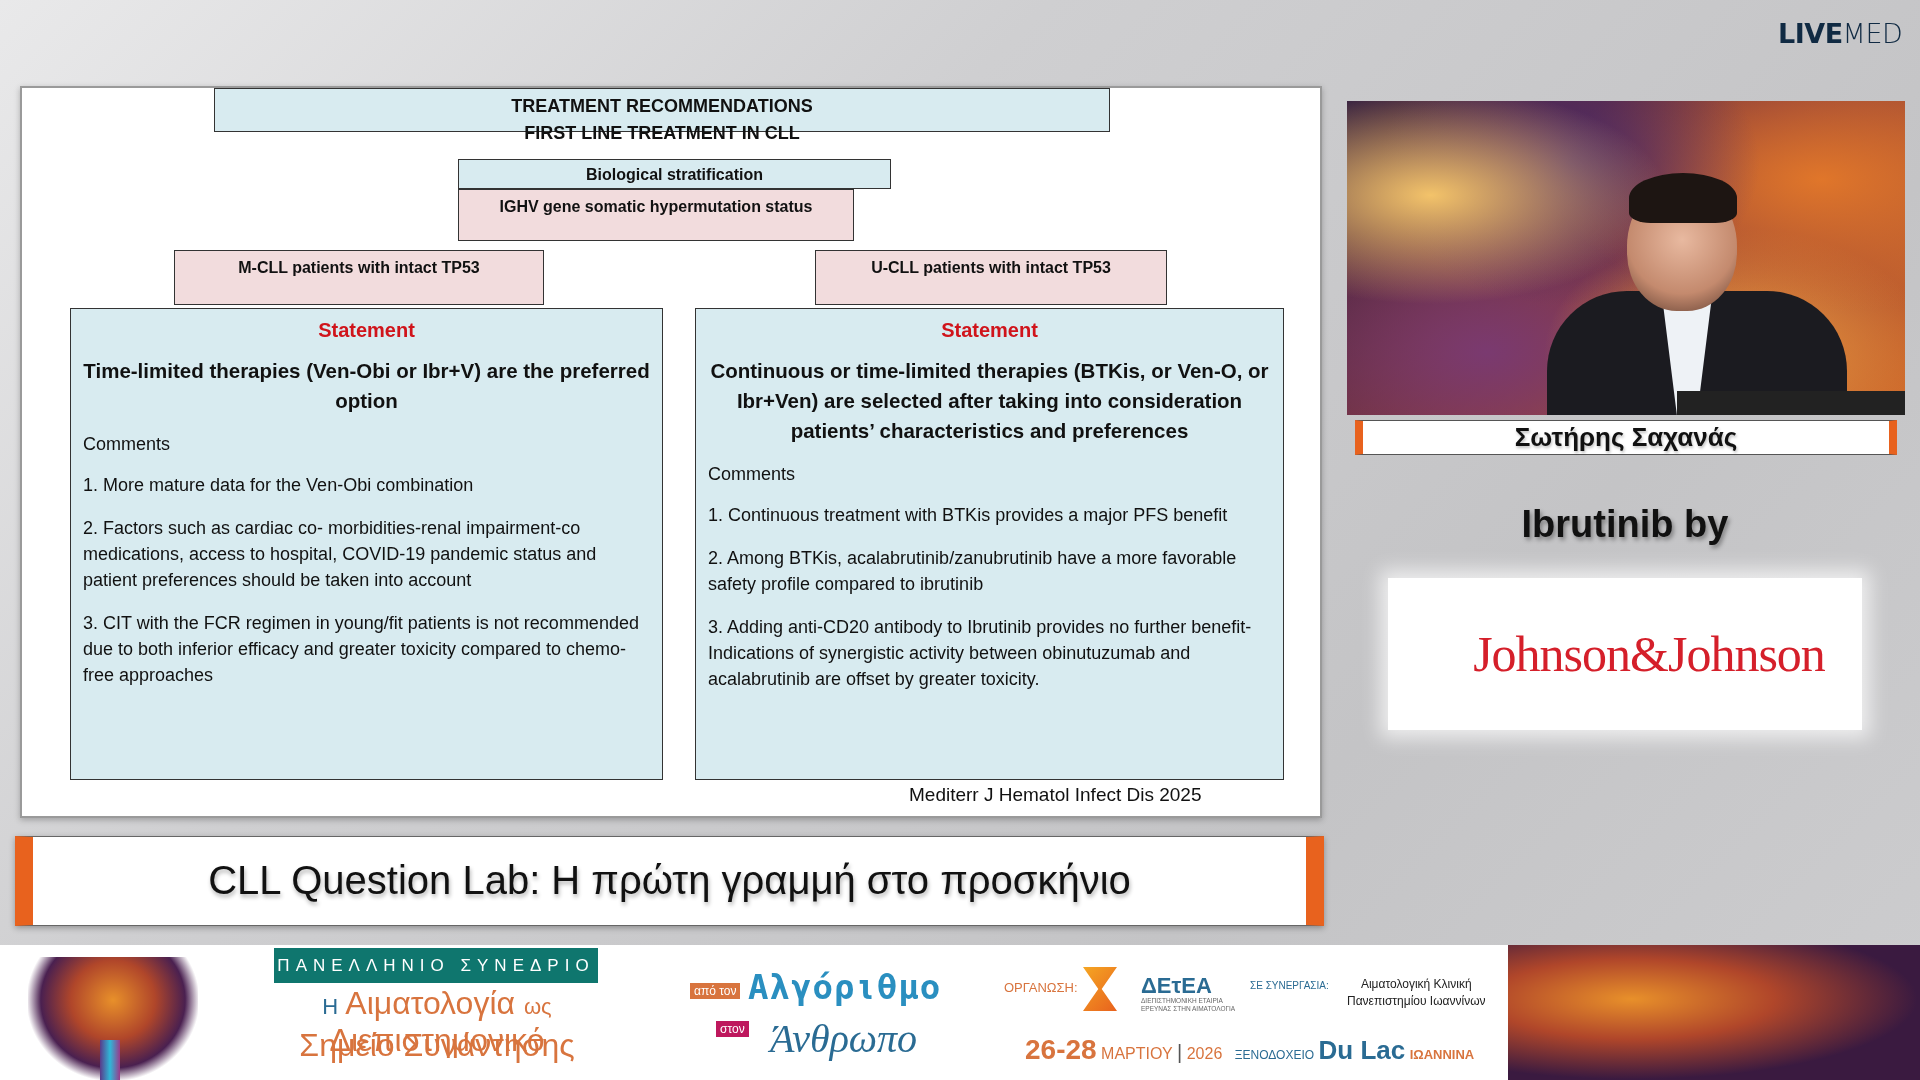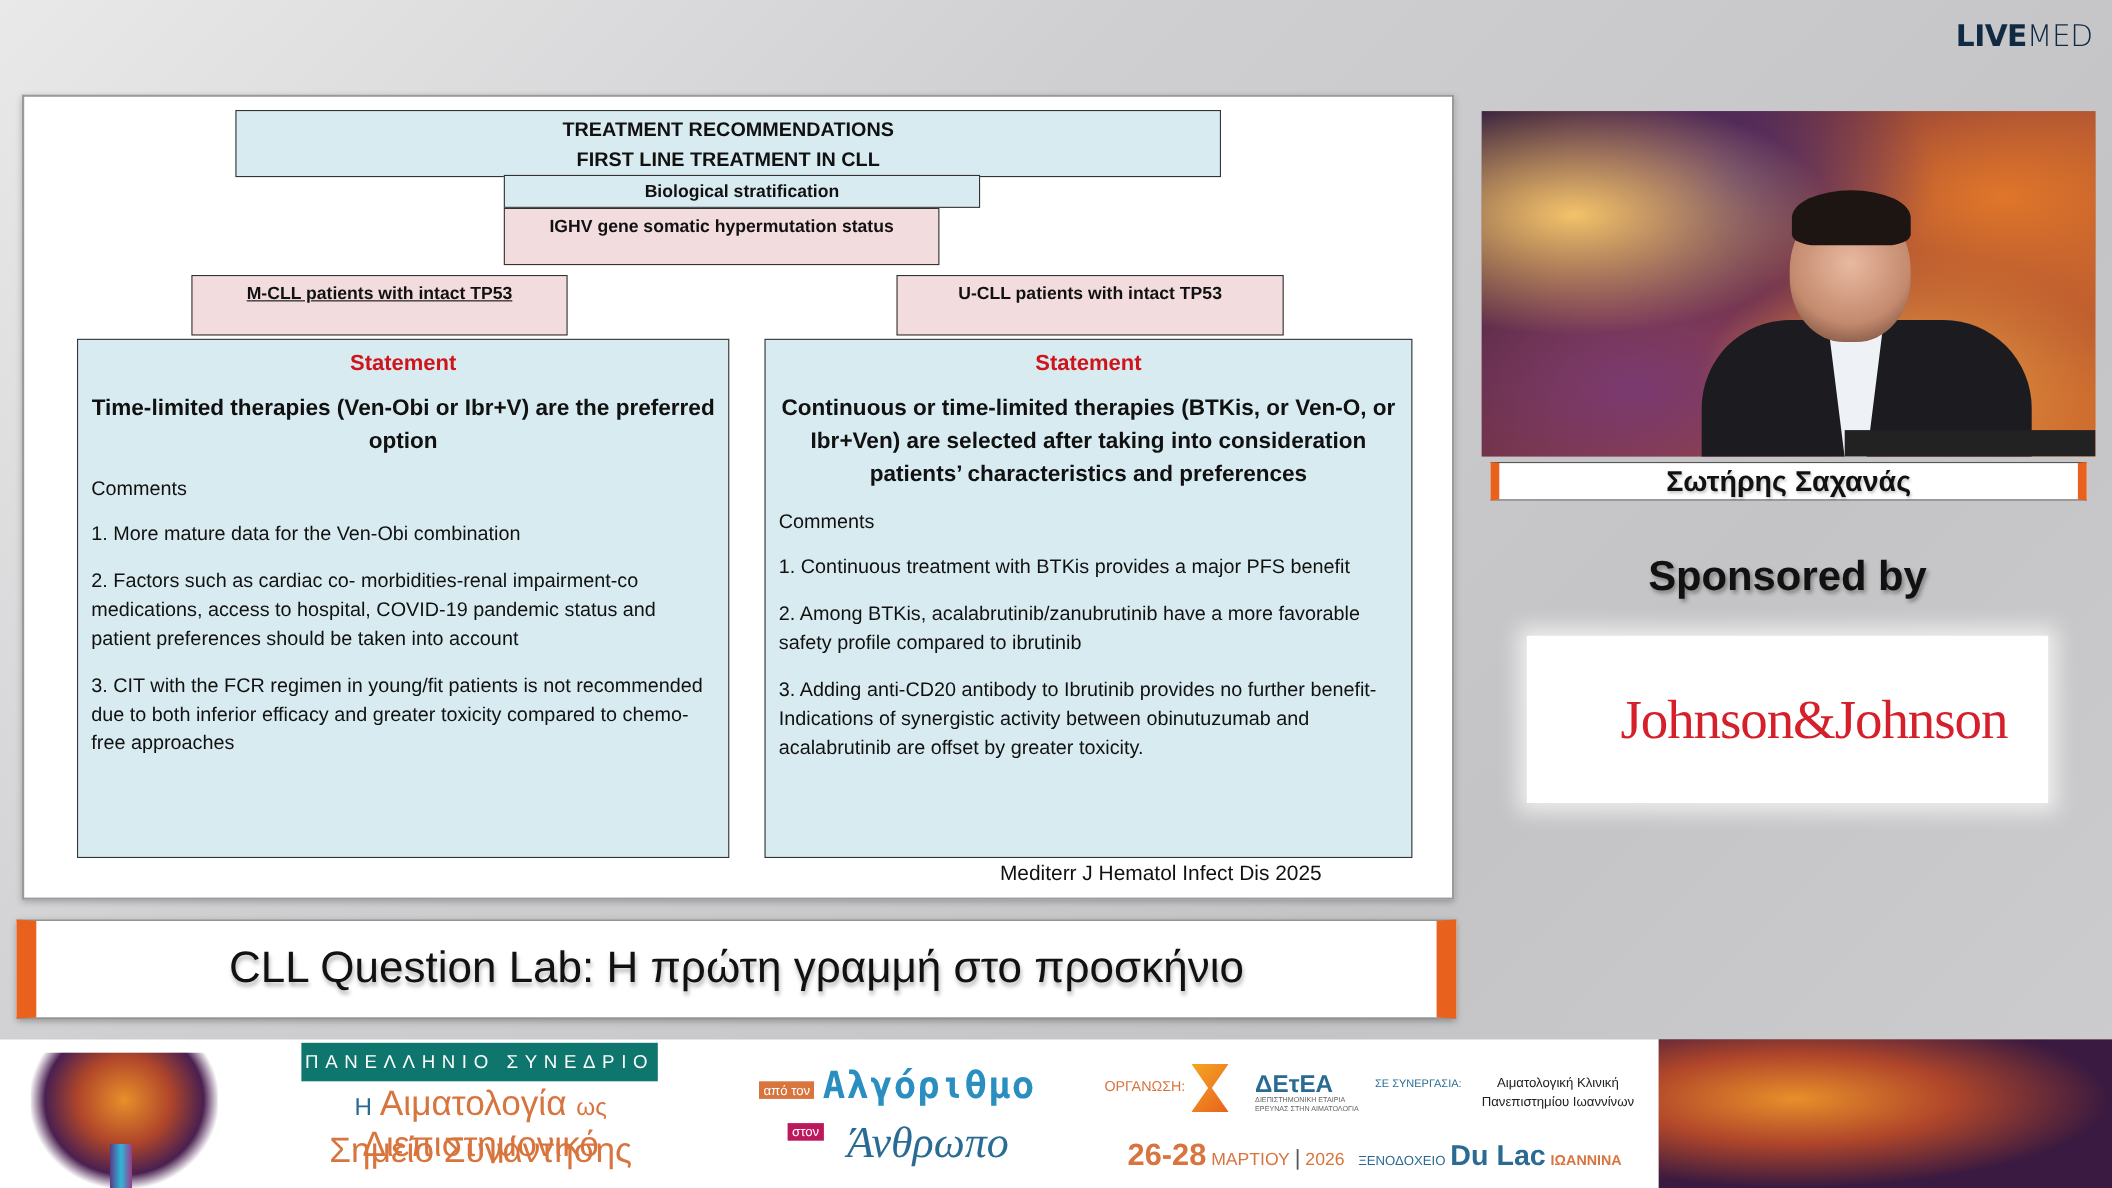--- a/index.html
+++ b/index.html
@@ -20,24 +20,24 @@
   .slide {
     left: 20px; top: 86px; width: 1302px; height: 732px;
     background: #ffffff; border: 2px solid #9a9a9a;
     box-shadow: 0 2px 6px rgba(0,0,0,0.25);
   }
   .box { position: absolute; border: 1.5px solid #333; text-align: center; color: #111;
          font-family: "Liberation Sans", sans-serif; font-weight: 700; }
   .blue { background: #d8ebf0; }
   .pink { background: #f2dcdd; }
 
-  .title-box { left: 192px; top: 12px; width: 896px; height: 61px; font-size: 18px; line-height: 27px; padding-top: 4px; }
+  .title-box { left: 192px; top: 0px; width: 896px; height: 44px; font-size: 18px; line-height: 27px; padding-top: 4px; }
   .strat-box { left: 436px; top: 71px; width: 433px; height: 30px; font-size: 16px; line-height: 30px; }
   .ighv-box  { left: 436px; top: 101px; width: 396px; height: 52px; font-size: 16px; padding-top: 8px; }
-  .mcll-box  { left: 152px; top: 162px; width: 342px; height: 55px; font-size: 16px; padding-top: 8px; text-decoration: underline; }
+  .mcll-box  { left: 152px; top: 162px; width: 370px; height: 55px; font-size: 16px; padding-top: 8px; }
   .ucll-box  { left: 793px; top: 162px; width: 352px; height: 55px; font-size: 16px; padding-top: 8px; }
 
   .panel { position: absolute; background: #d8ebf0; border: 1.5px solid #333; color: #111;
            font-family: "Liberation Sans", sans-serif; padding: 0 12px; }
   .panel-left  { left: 48px;  top: 220px; width: 593px; height: 472px; }
   .panel-right { left: 673px; top: 220px; width: 589px; height: 472px; }
   .stmt-label { color: #d0141b; font-weight: 700; font-size: 20px; text-align: center; margin-top: 10px; }
   .stmt-text { font-weight: 700; font-size: 20.5px; text-align: center; line-height: 30px; margin-top: 14px; }
   .comments { font-size: 18px; margin-top: 18px; }
   .comment-item { font-size: 18px; line-height: 26px; margin-top: 17px; }
@@ -161,21 +161,21 @@
 <div class="abs video">
   <div class="abs speaker-body"></div>
   <div class="abs speaker-shirt"></div>
   <div class="abs speaker-head"></div>
   <div class="abs speaker-hair"></div>
   <div class="abs podium"></div>
 </div>
 
 <div class="abs nameplate">Σωτήρης Σαχανάς</div>
 
-<div class="abs sponsored">Sponsored by</div>
+<div class="abs sponsored">Ibrutinib by</div>
 <div class="abs jj-box">
   <span class="jj-logo">Johnson&amp;Johnson</span>
 </div>
 
 <div class="abs subtitle">CLL Question Lab: Η πρώτη γραμμή στο προσκήνιο</div>
 
 <div class="abs banner">
   <div class="abs tree-left"></div>
   <div class="abs tree-trunk"></div>
   <div class="abs conf-label">ΠΑΝΕΛΛΗΝΙΟ ΣΥΝΕΔΡΙΟ</div>

